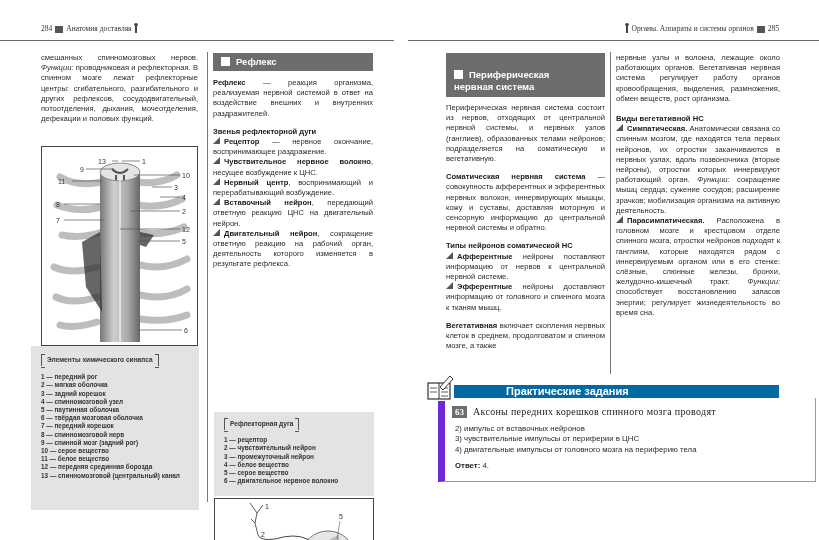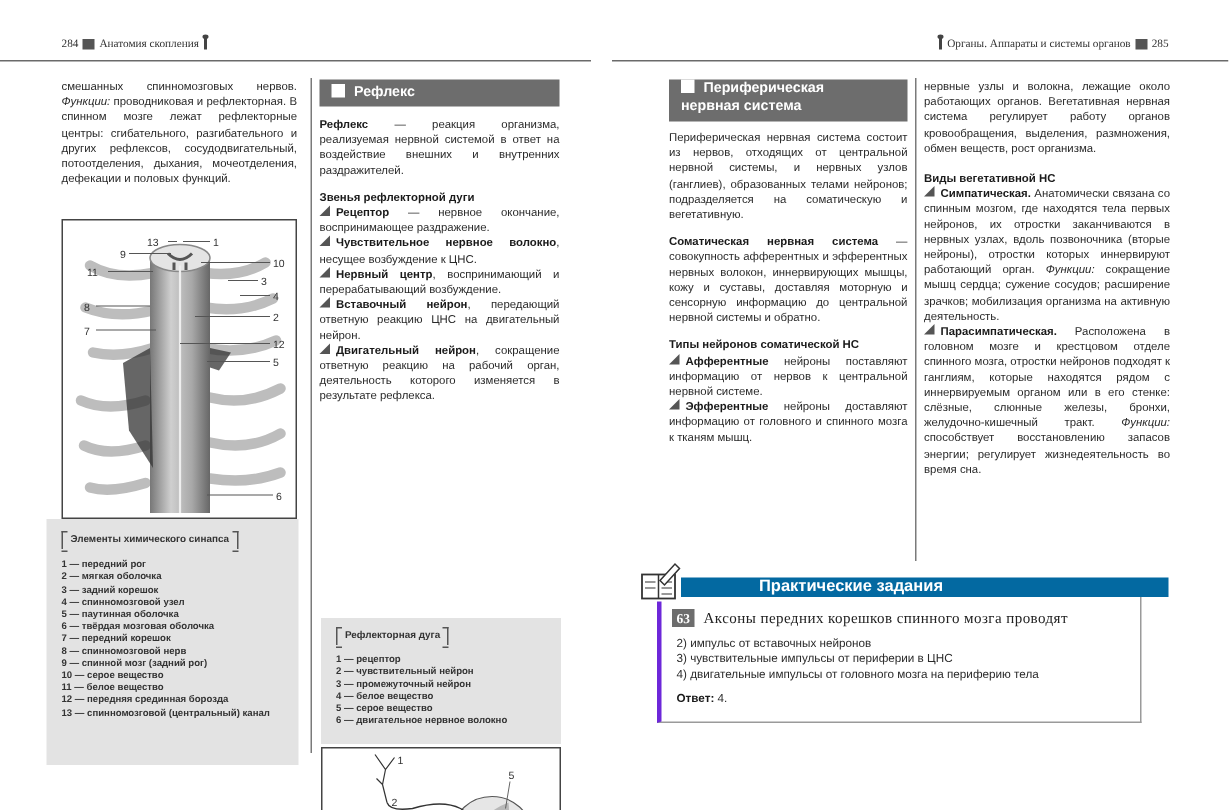--- a/index.html
+++ b/index.html
@@ -30,21 +30,21 @@
   .task-band { background: #0369a1; color: #fff; font-weight: bold; font-size: 11px; line-height: 13px; padding-left: 60px; }
   .task-box { border: 1px solid #9a9a9a; border-top: none; background: #fff; }
   .qnum { display: inline-block; background: #6d6d6d; color: #fff; font-family: "Liberation Serif", serif; font-weight: bold; font-size: 9px; padding: 1px 3px; margin-right: 6px; }
   .qtext { font-family: "Liberation Serif", serif; font-size: 10px; color: #222; letter-spacing: 0.3px; }
   .opt { font-size: 7.8px; line-height: 10.2px; }
 </style>
 </head>
 <body>
 
 <div class="running-head" style="left:41px;">
-  <span>284</span><span class="sq"></span><span>Анатомия скопления</span><span class="fig"></span>
+  <span>284</span><span class="sq"></span><span>Анатомия доставляя</span><span class="fig"></span>
 </div>
 <div class="head-rule" style="left:0; width:394px;"></div>
 
 <div class="col" style="left:41px; top:53px; width:157px;">
   <p><span>смешанных спинномозговых нервов.</span> <i>Функции:</i> <span>проводниковая и рефлекторная. В спинном мозге лежат рефлекторные центры: сгибательного, разгибательного и других рефлексов, сосудодвигательный, потоотделения, дыхания, мочеотделения, дефекации и половых функций.</span></p>
 </div>
 
 <div class="figbox abs" style="left:41px; top:146px; width:157px; height:200px;">
   <svg width="155" height="198" viewBox="0 0 155 198">
     <defs>
@@ -179,32 +179,33 @@
   <div>5 — серое вещество</div>
   <div>6 — двигательное нервное волокно</div>
 </div>
 
 <div class="running-head" style="right:40px;">
   <span class="fig"></span><span>Органы. Аппараты и системы органов</span><span class="sq"></span><span>285</span>
 </div>
 <div class="head-rule" style="left:408px; width:411px;"></div>
 
 <div class="col" style="left:446px; top:53px; width:159px;">
-  <div class="sect-head" style="padding-top:0; padding-bottom:4px;">
+  <div class="sect-head" style="padding-top:16px; padding-bottom:4px;">
     <div><span class="box"></span><span>Периферическая</span></div>
     <div>нервная система</div>
   </div>
   <div style="height:6px"></div>
   <p>Периферическая нервная система состоит из нервов, отходящих от центральной нервной системы, и нервных узлов (ганглиев), образованных телами нейронов; подразделяется на соматическую и вегетативную.</p>
   <div class="gap"></div>
   <p><b>Соматическая нервная система</b><span> — совокупность афферентных и эфферентных нервных волокон, иннервирующих мышцы, кожу и суставы, доставляя моторную и сенсорную информацию до центральной нервной системы и обратно.</span></p>
   <div class="subhead">Типы нейронов соматической НС</div>
   <p><span class="tri"></span><b>Афферентные</b><span> нейроны поставляют информацию от нервов к центральной нервной системе.</span></p>
   <p><span class="tri"></span><b>Эфферентные</b><span> нейроны доставляют информацию от головного и спинного мозга к тканям мышц.</span></p>
   <div class="gap"></div>
+  <p><b>Вегетативная</b><span> включает скопления нервных клеток в среднем, продолговатом и спинном мозге, а также</span></p>
 </div>
 
 <div class="vrule" style="left:610px; top:52px; height:322px;"></div>
 
 <div class="col" style="left:616px; top:53px; width:164px;">
   <p>нервные узлы и волокна, лежащие около работающих органов. Вегетативная нервная система регулирует работу органов кровообращения, выделения, размножения, обмен веществ, рост организма.</p>
   <div class="subhead" style="margin-top:10px;">Виды вегетативной НС</div>
   <p><span class="tri"></span><b>Симпатическая.</b><span> Анатомически связана со спинным мозгом, где находятся тела первых нейронов, их отростки заканчиваются в нервных узлах, вдоль позвоночника (вторые нейроны), отростки которых иннервируют работающий орган. </span><i>Функции:</i><span> сокращение мышц сердца; сужение сосудов; расширение зрачков; мобилизация организма на активную деятельность.</span></p>
   <p><span class="tri"></span><b>Парасимпатическая.</b><span> Расположена в головном мозге и крестцовом отделе спинного мозга, отростки нейронов подходят к ганглиям, которые находятся рядом с иннервируемым органом или в его стенке: слёзные, слюнные железы, бронхи, желудочно-кишечный тракт. </span><i>Функции:</i><span> способствует восстановлению запасов энергии; регулирует жизнедеятельность во время сна.</span></p>
 </div>
@@ -220,21 +221,21 @@
       <g stroke="#333" stroke-width="0.8">
           <line x1="4" y1="13" x2="11" y2="13"></line>
           <line x1="4" y1="17" x2="11" y2="17"></line>
           <line x1="15" y1="13" x2="22" y2="13"></line>
           <line x1="15" y1="17" x2="22" y2="17"></line>
           <line x1="15" y1="21" x2="22" y2="21"></line>
         </g>
       <path d="M14 12 L24 1 L27 4 L17 15 Z" fill="#fff" stroke="#333"></path>
     </svg>
   </div>
-  <div class="task-box" style="padding:8px 20px 10px 10px; margin-left:-8px; width:323px; border-left:3px solid #6d28d9;">
+  <div class="task-box" style="padding:8px 20px 10px 10px; margin-left:-8px; width:378px; border-left:7px solid #6d28d9;">
     <div style="margin-left:-3px; margin-bottom:6px;">
       <span class="qnum">63</span><span class="qtext">Аксоны передних корешков спинного мозга проводят</span>
     </div>
     <div class="opt">2)  импульс от вставочных нейронов</div>
     <div class="opt">3)  чувствительные импульсы от периферии в ЦНС</div>
     <div class="opt">4)  двигательные импульсы от головного мозга на периферию тела</div>
     <div class="opt" style="margin-top:6px;">
       <b>Ответ:</b> <span>4.</span>
     </div>
   </div>

